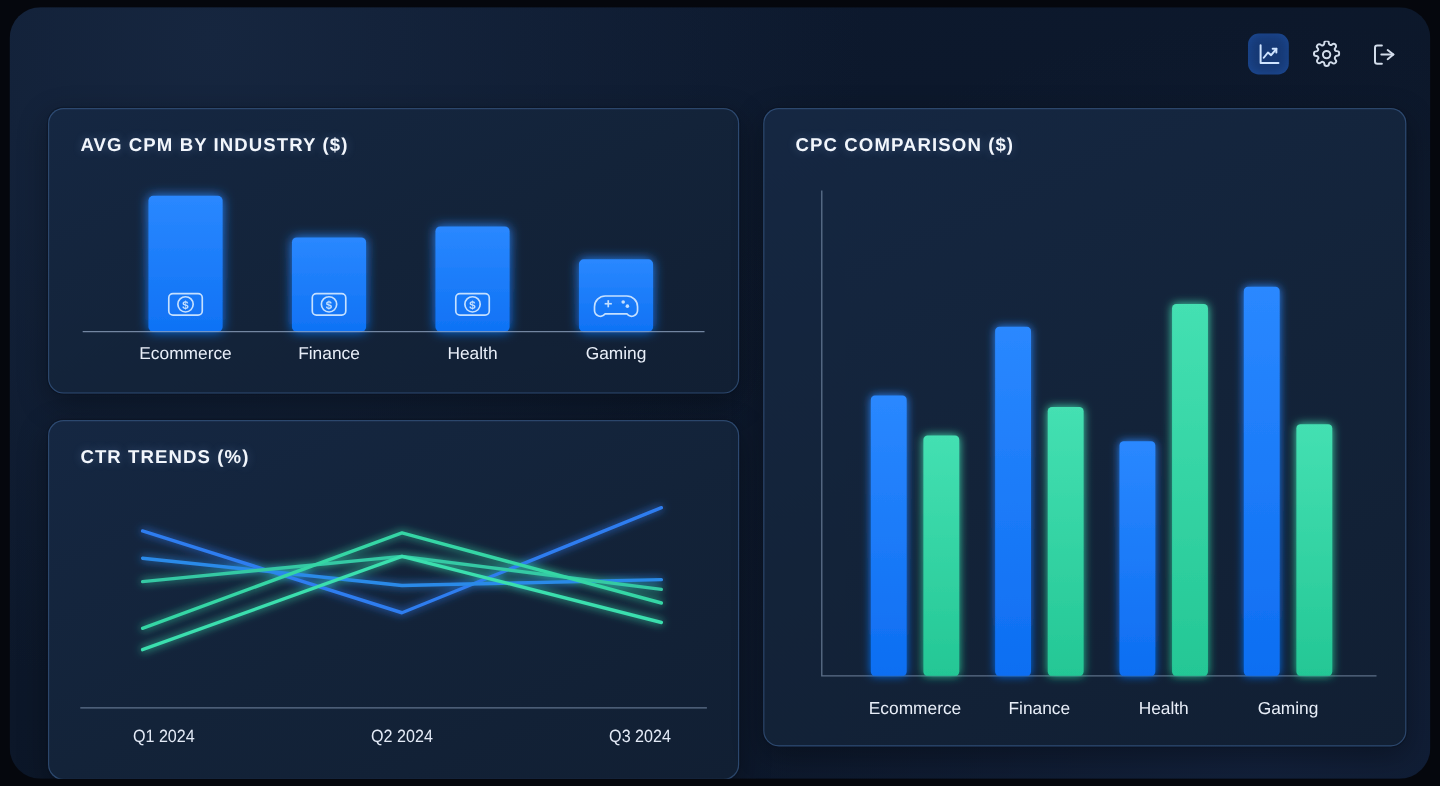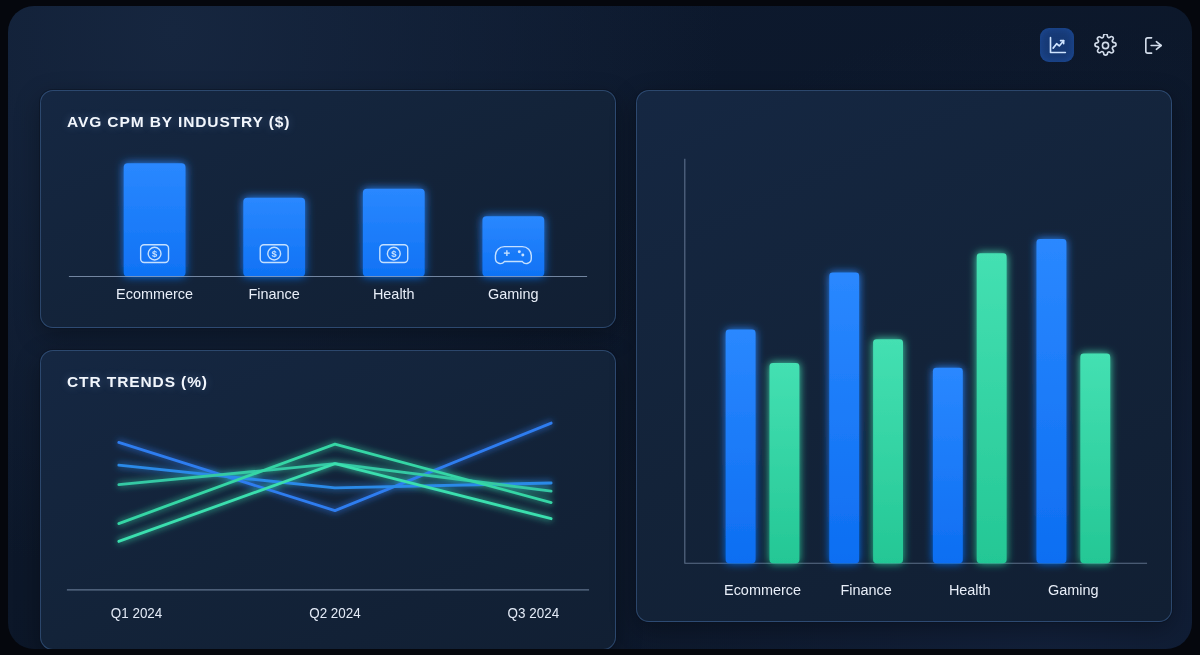--- a/index.html
+++ b/index.html
@@ -185,20 +185,21 @@
         <g id="ctr-labels">
             <text x="70" y="244" text-anchor="start" class="axis-label-sm">Q1 2024</text>
             <text x="295" y="244" text-anchor="middle" class="axis-label-sm">Q2 2024</text>
             <text x="520" y="244" text-anchor="end" class="axis-label-sm">Q3 2024</text>
           </g>
       </svg>
     </div>
   </div>
 
   <div class="card" id="card-cpc">
+    <div class="card-title">CPC COMPARISON ($)</div>
     <div class="plot">
       <svg class="chart" viewBox="0 0 536 532" preserveAspectRatio="none">
         <defs>
           <linearGradient id="cpcBlue" x1="0" y1="0" x2="0" y2="1">
             <stop offset="0%" stop-color="#2a88ff"></stop>
             <stop offset="100%" stop-color="#0d6ef2"></stop>
           </linearGradient>
           <linearGradient id="cpcGreen" x1="0" y1="0" x2="0" y2="1">
             <stop offset="0%" stop-color="#44e0b2"></stop>
             <stop offset="100%" stop-color="#24c795"></stop>

